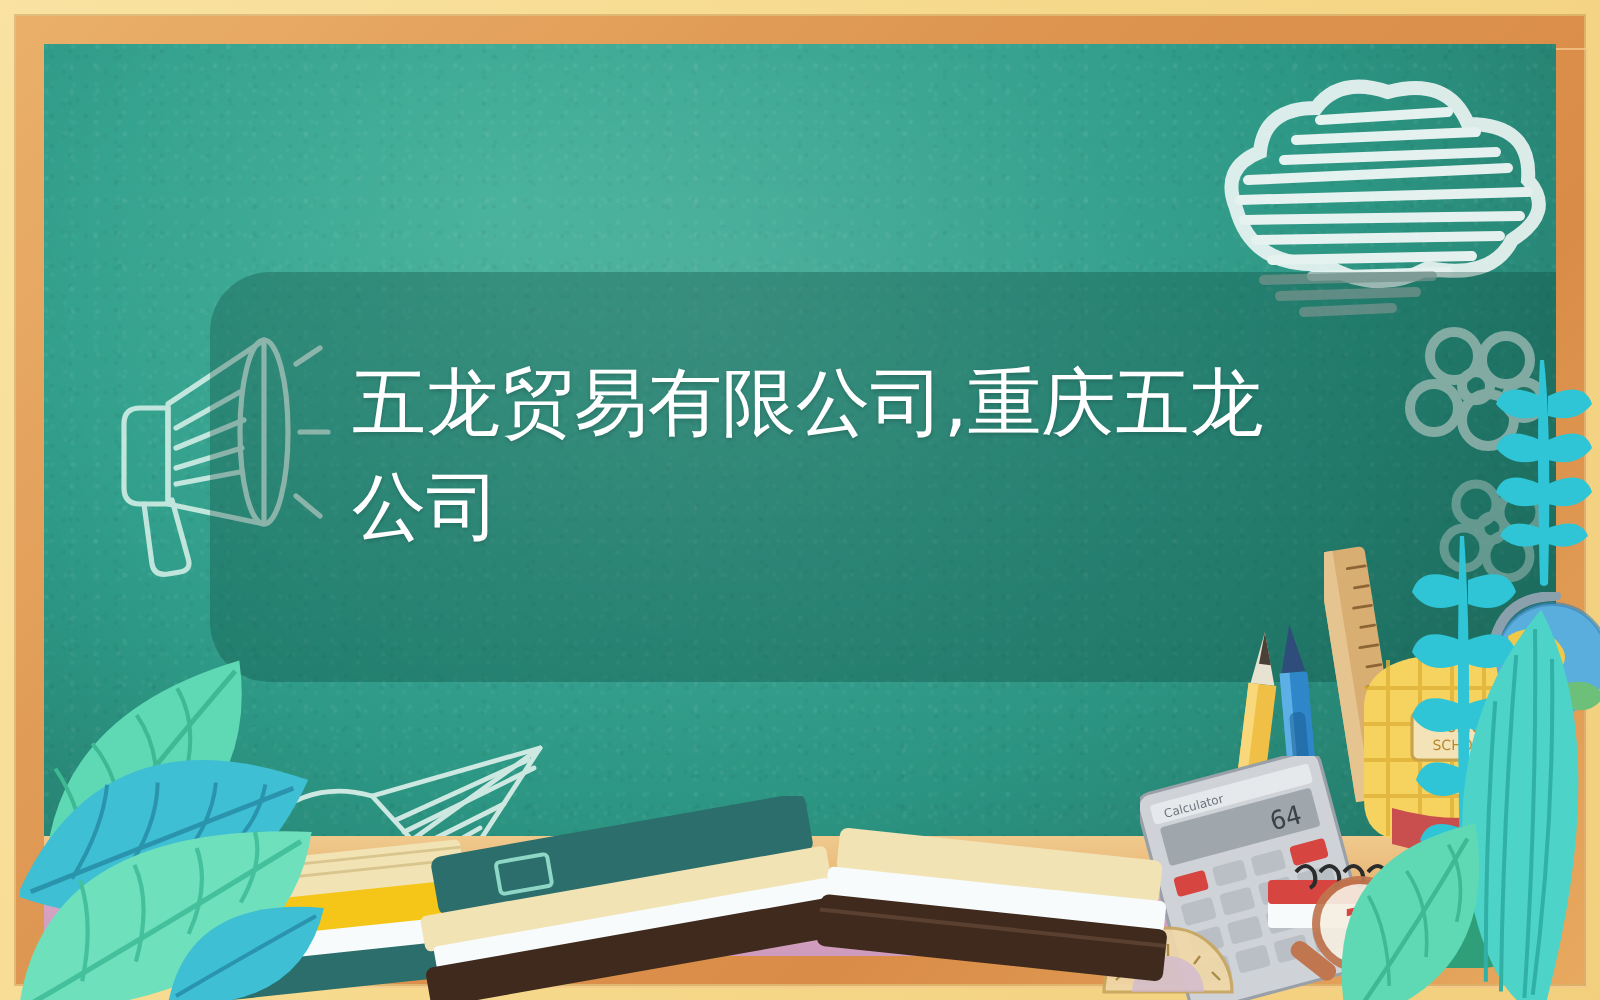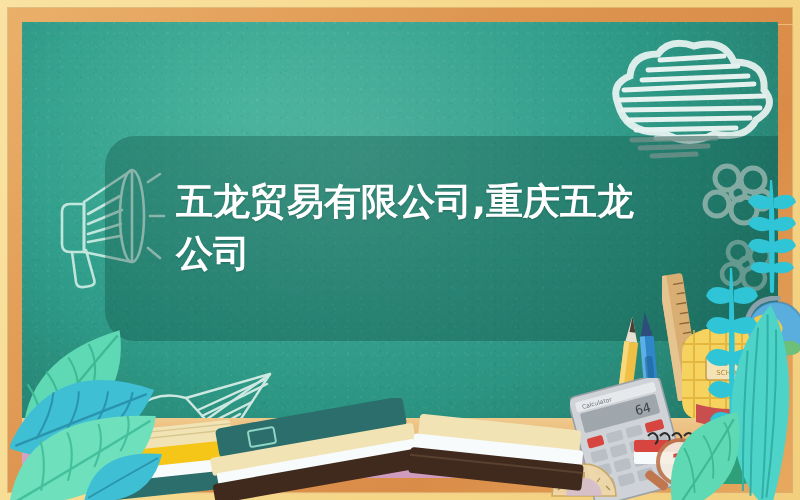--- a/index.html
+++ b/index.html
@@ -49,21 +49,21 @@
   #flower-b{left:716px;top:236px;width:62px;height:58px;opacity:.62;}
   #paper-plane{left:102px;top:368px;width:180px;height:92px;opacity:.85;}
 
   
   .panel{position:absolute;left:105px;top:136px;width:673px;height:205px;
     background:rgba(10,62,52,.30);
     border-top-left-radius:30px;border-bottom-left-radius:30px;}
 
   
   .headline{position:absolute;left:176px;top:176px;width:470px;
-    color:#ffffff;font-size:37px;line-height:52px;font-weight:bold;
+    color:#ffffff;font-size:37px;line-height:52px;font-weight:normal;
     letter-spacing:0px;text-shadow:0 1px 2px rgba(0,0,0,.18);}
 
   
   .desk-tan{position:absolute;left:22px;top:418px;width:756px;height:22px;
     background:linear-gradient(180deg,#f0c98c 0%,#e8b878 100%);}
   .desk-pink{position:absolute;left:22px;top:440px;width:756px;height:38px;
     background:linear-gradient(180deg,#d9a6c4 0%,#cf9bbd 100%);}
 
   
   .leaf{position:absolute;}

